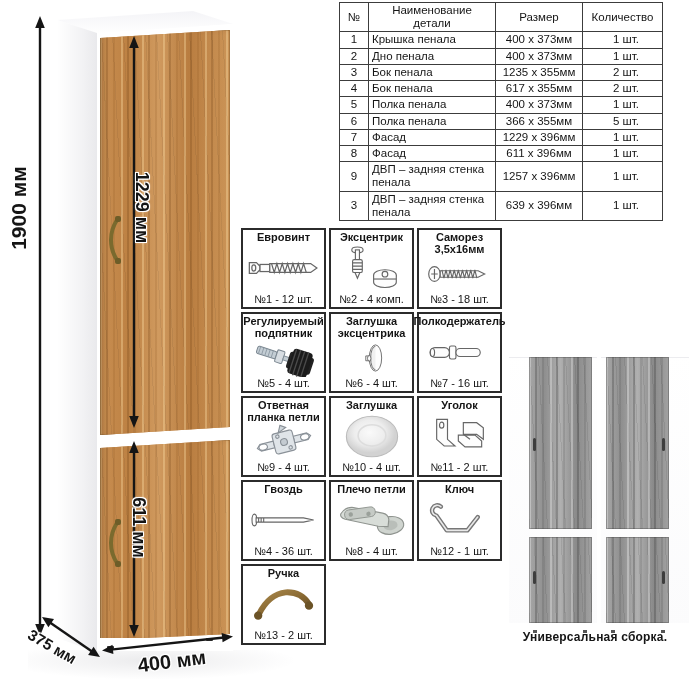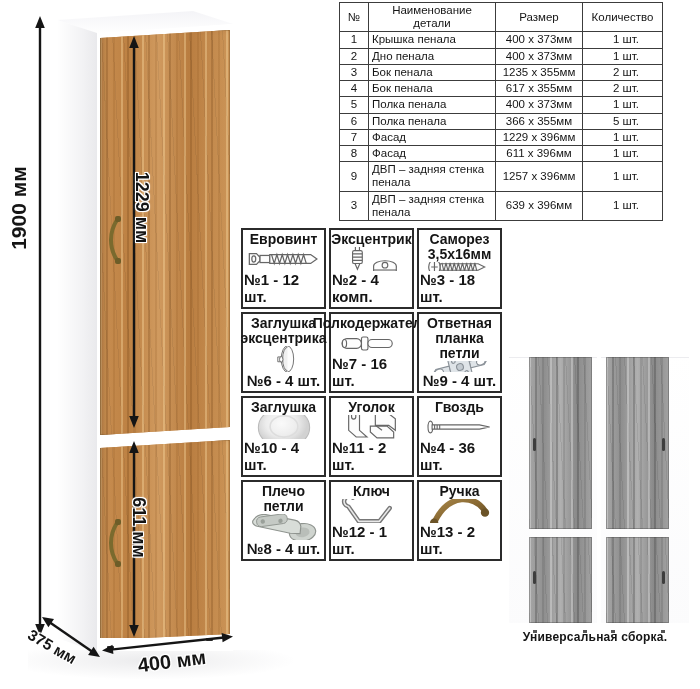--- a/index.html
+++ b/index.html
@@ -66,23 +66,23 @@
   .parts td.c2{width:80px;text-align:center;margin-top:44px;}
   .parts td.c3{width:66px;text-align:center;padding-left:10px;}
   .parts tr{height:16px;}
 
   
   .hw-grid{position:absolute;left:241px;top:228px;display:grid;
     grid-template-columns:repeat(3,85px);grid-auto-rows:81px;gap:3px;}
   .hw-cell{border:2px solid #2b2b2b;background:#fff;box-sizing:border-box;
     display:flex;flex-direction:column;align-items:center;justify-content:space-between;
     padding:2px 1px;}
-  .hw-title{font-weight:bold;font-size:14px;line-height:1.08;text-align:center;}
+  .hw-title{font-weight:bold;font-size:11px;line-height:1.08;text-align:center;}
   .hw-icon{flex:1;display:flex;align-items:center;justify-content:center;width:100%;overflow:hidden;}
-  .hw-qty{font-weight:bold;font-size:15px;}
+  .hw-qty{font-weight:normal;font-size:11px;}
 
   
   .gcab{position:absolute;top:348px;width:88px;height:286px;
     background:linear-gradient(180deg,#ffffff,#fbfbfc);}
   .gtop{position:absolute;left:0;top:0;width:100%;height:9px;background:#fff;
     border-bottom:1px solid #ececef;}
   .gdoor{position:absolute;}
   .gd-top{top:9px;height:172px;}
   .gd-bottom{top:189px;height:86px;}
   .gbase{position:absolute;left:0;bottom:0;width:100%;height:11px;background:#fff;}
@@ -270,20 +270,37 @@
               <ellipse cx="11" cy="17" rx="7" ry="9"></ellipse>
               <path fill="none" d="M11 11 v12 M7 17 h8"></path>
               <path d="M18 13 H64 l8 4 -8 4 H18 z"></path>
               <path fill="none" d="M20 12 l2.5 10 2.5 -10 2.5 10 2.5 -10 2.5 10 2.5 -10 2.5 10 2.5 -10 2.5 10 2.5 -10 2.5 10 2.5 -10 2.5 10 2.5 -10 2.5 10 2.5 -10 2.5 10"></path>
             </g>
           </svg>
         </div>
         <div class="hw-qty">№3 - 18 шт.</div>
       </div>
       <div class="hw-cell">
+        <div class="hw-title">Регулируемый подпятник</div>
+        <div class="hw-icon">
+          <svg viewBox="0 0 84 56" width="70" height="47">
+            <g transform="rotate(18 42 28)">
+              <rect x="8" y="23" width="24" height="9" rx="2" fill="#c3cdd4" stroke="#7b8791" stroke-width="1.2"></rect>
+              <path d="M11 23 v9 M15 23 v9 M19 23 v9 M23 23 v9 M27 23 v9" stroke="#8d99a3" stroke-width="1"></path>
+              <rect x="32" y="20" width="9" height="15" rx="1.5" fill="#d7dde2" stroke="#7b8791" stroke-width="1.2"></rect>
+              <rect x="41" y="25" width="10" height="5" fill="#c3cdd4" stroke="#7b8791" stroke-width="1"></rect>
+              <rect x="47" y="17" width="30" height="21" rx="3" fill="#222"></rect>
+              <rect x="50" y="12" width="24" height="31" rx="4" fill="#1b1b1b"></rect>
+              <path d="M53 13 v29 M58 12 v32 M63 12 v32 M68 12 v32" stroke="#4b4b4b" stroke-width="1.6"></path>
+            </g>
+          </svg>
+        </div>
+        <div class="hw-qty">№5 - 4 шт.</div>
+      </div>
+      <div class="hw-cell">
         <div class="hw-title">Заглушка эксцентрика</div>
         <div class="hw-icon">
           <svg viewBox="0 0 84 52" width="58" height="42">
             <g stroke="#666" stroke-width="1.3" fill="#fdfdfd">
               <ellipse cx="47" cy="26" rx="9" ry="19"></ellipse>
               <path d="M47 9 a7 17 0 0 0 0 34" fill="#f0f0f0"></path>
               <path d="M38 23 h-5 v7 h5" fill="#fdfdfd"></path>
               <ellipse cx="38" cy="26.5" rx="2.5" ry="4"></ellipse>
             </g>
           </svg>

